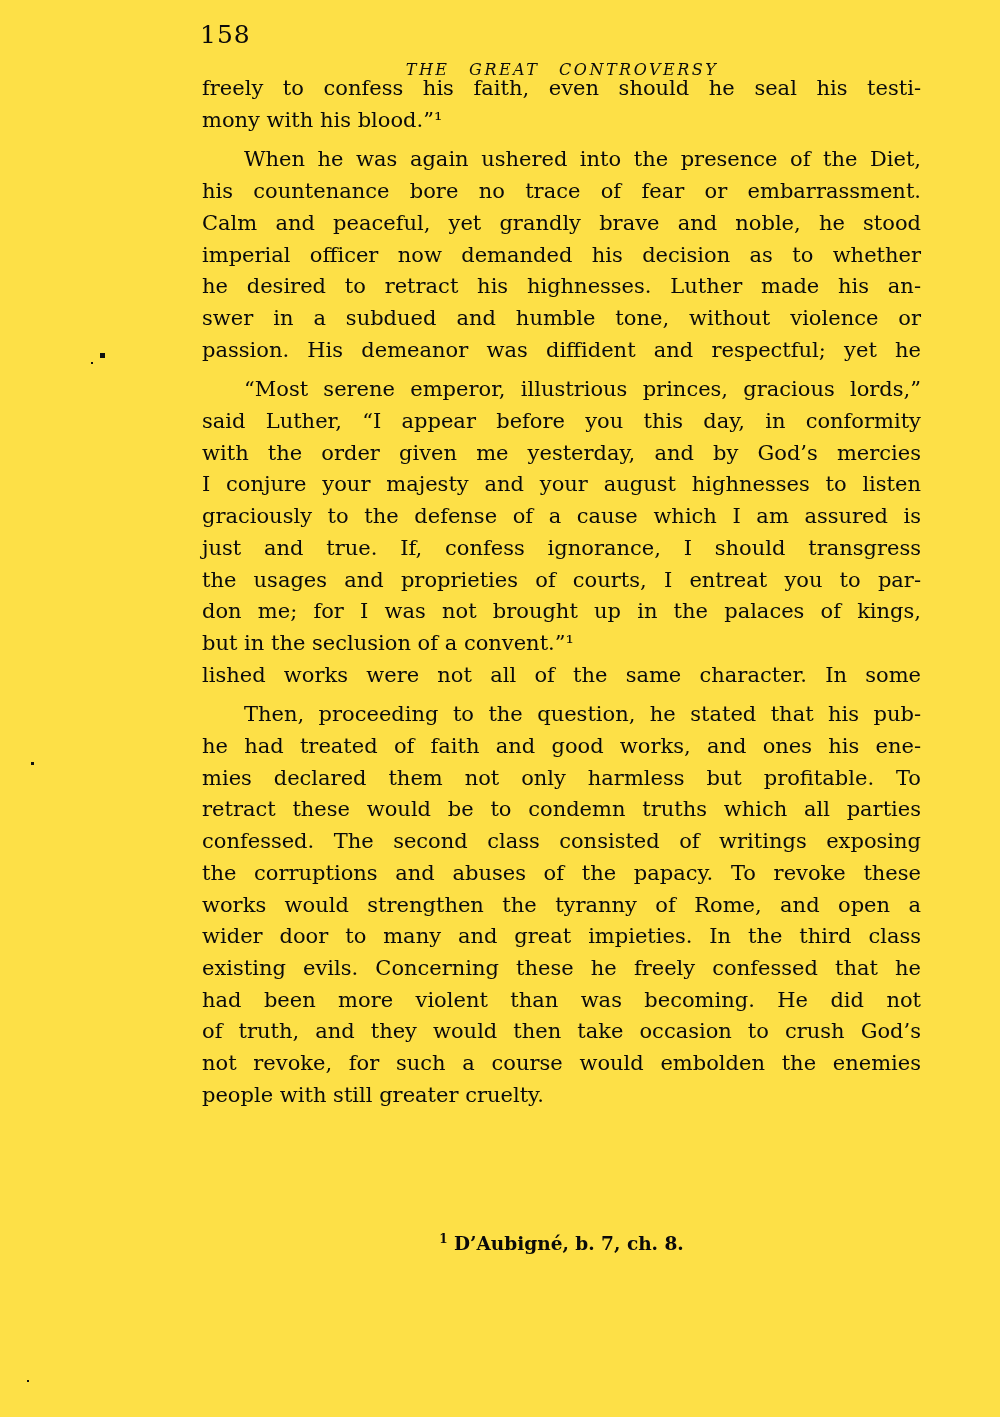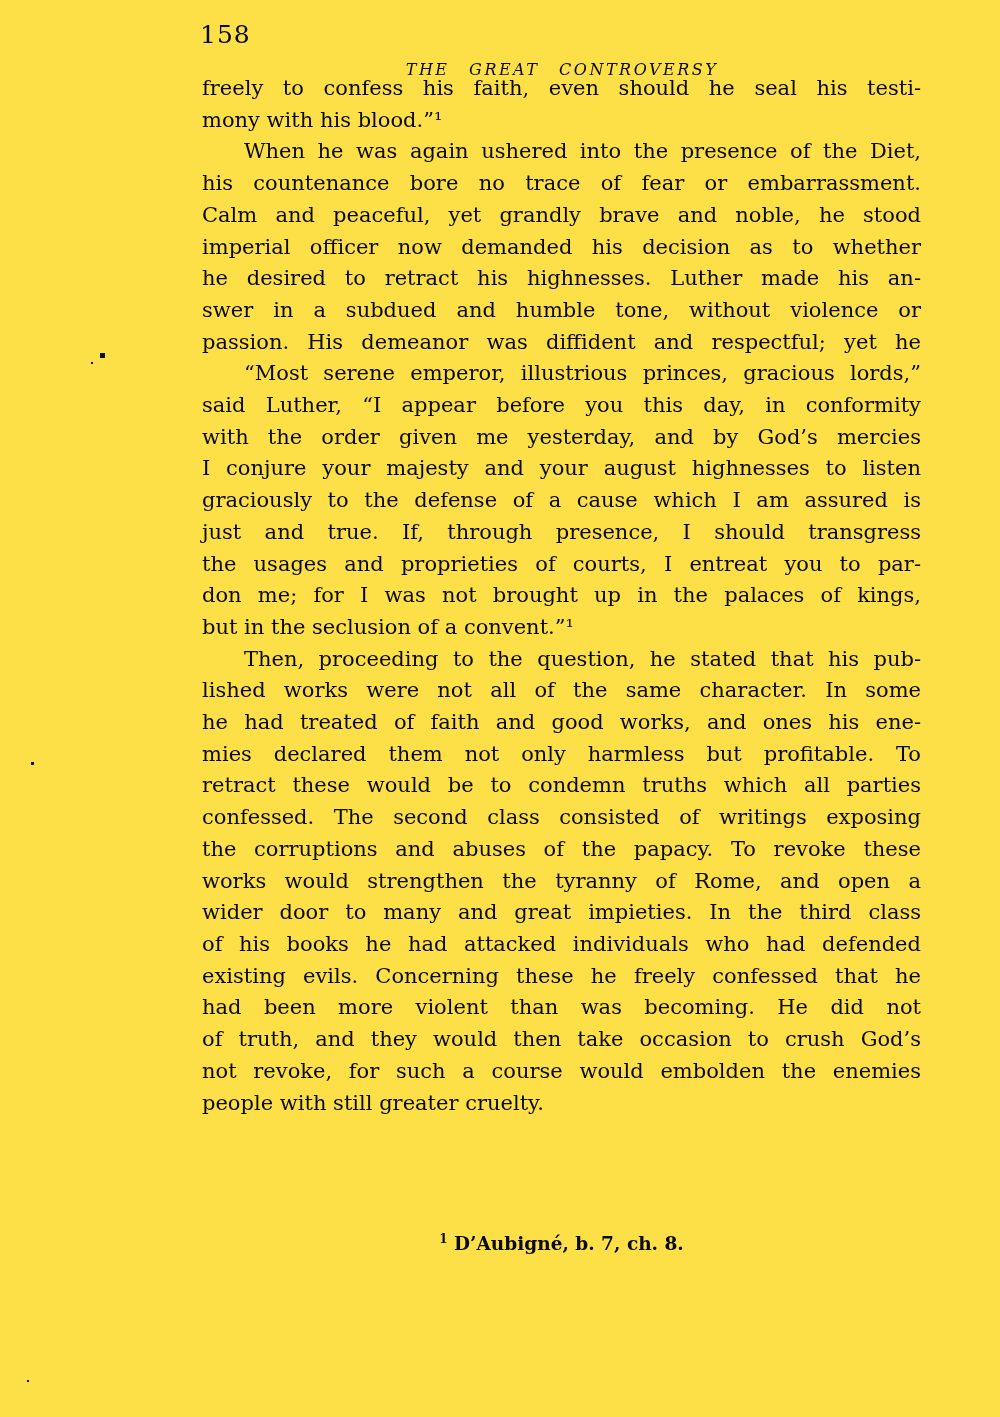--- a/index.html
+++ b/index.html
@@ -46,20 +46,21 @@
   .line {
     text-align: justify;
     text-align-last: justify;
     white-space: normal;
   }
   .line.last {
     text-align-last: left;
   }
   .line.indent {
     text-indent: 42px;
+    margin-top: 8px;
   }
   .footnote {
     position: absolute;
     left: 202px;
     top: 1232px;
     width: 719px;
     text-align: center;
     font-size: 18.5px;
     font-weight: bold;
   }
@@ -92,34 +93,33 @@
       <div class="line">Calm and peaceful, yet grandly brave and noble, he stood</div>
       <div class="line">imperial officer now demanded his decision as to whether</div>
       <div class="line">he desired to retract his highnesses.  Luther made his an-</div>
       <div class="line">swer in a subdued and humble tone, without violence or</div>
       <div class="line">passion.  His demeanor was diffident and respectful; yet he</div>
       <div class="line indent">“Most serene emperor, illustrious princes, gracious lords,”</div>
       <div class="line">said Luther, “I appear before you this day, in conformity</div>
       <div class="line">with the order given me yesterday, and by God’s mercies</div>
       <div class="line">I conjure your majesty and your august highnesses to listen</div>
       <div class="line">graciously to the defense of a cause which I am assured is</div>
-      <div class="line">just and true.  If, through presence, I should transgress</div>
+      <div class="line">just and true.  If, confess ignorance, I should transgress</div>
       <div class="line">the usages and proprieties of courts, I entreat you to par-</div>
       <div class="line">don me; for I was not brought up in the palaces of kings,</div>
       <div class="line last">but in the seclusion of a convent.”¹</div>
+      <div class="line">lished works were not all of the same character.  In some</div>
       <div class="line indent">Then, proceeding to the question, he stated that his pub-</div>
-      <div class="line">lished works were not all of the same character.  In some</div>
       <div class="line">he had treated of faith and good works, and ones his ene-</div>
       <div class="line">mies declared them not only harmless but profitable.  To</div>
       <div class="line">retract these would be to condemn truths which all parties</div>
       <div class="line">confessed.  The second class consisted of writings exposing</div>
       <div class="line">the corruptions and abuses of the papacy.  To revoke these</div>
       <div class="line">works would strengthen the tyranny of Rome, and open a</div>
       <div class="line">wider door to many and great impieties.  In the third class</div>
-      <div class="line">of his books he had attacked individuals who had defended</div>
       <div class="line">existing evils.  Concerning these he freely confessed that he</div>
       <div class="line">had been more violent than was becoming.  He did not</div>
       <div class="line">of truth, and they would then take occasion to crush God’s</div>
       <div class="line">not revoke, for such a course would embolden the enemies</div>
       <div class="line last">people with still greater cruelty.</div>
     </div>
 
   <div class="footnote">
     <sup>1</sup>
     <span>D’Aubigné, b. 7, ch. 8.</span>

